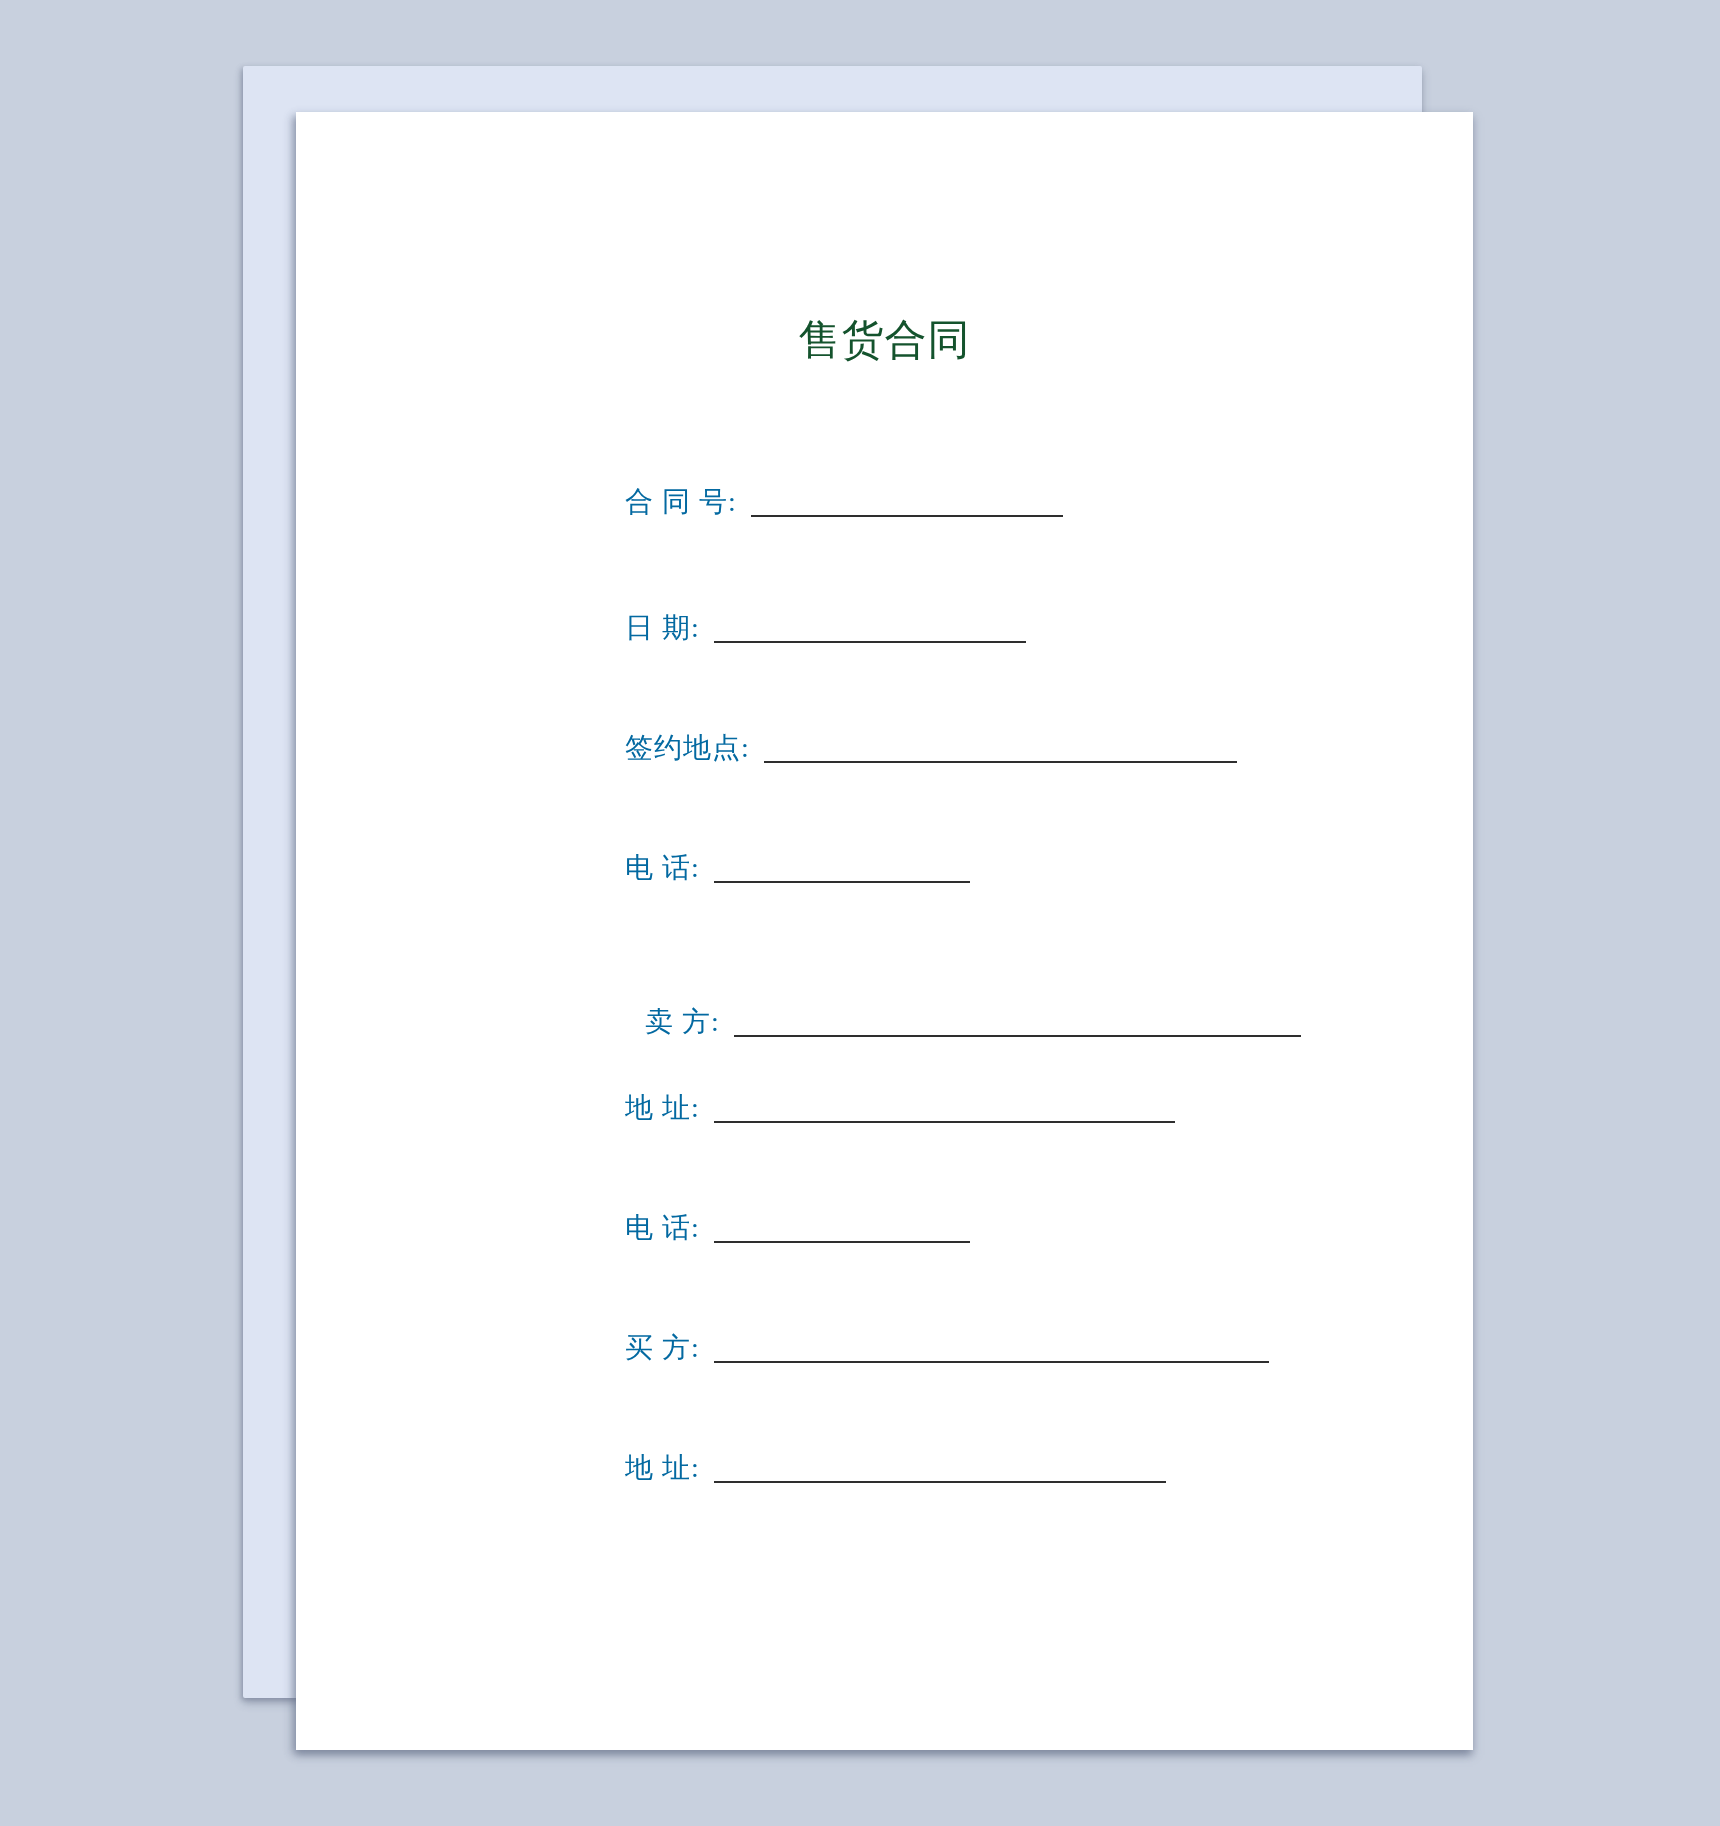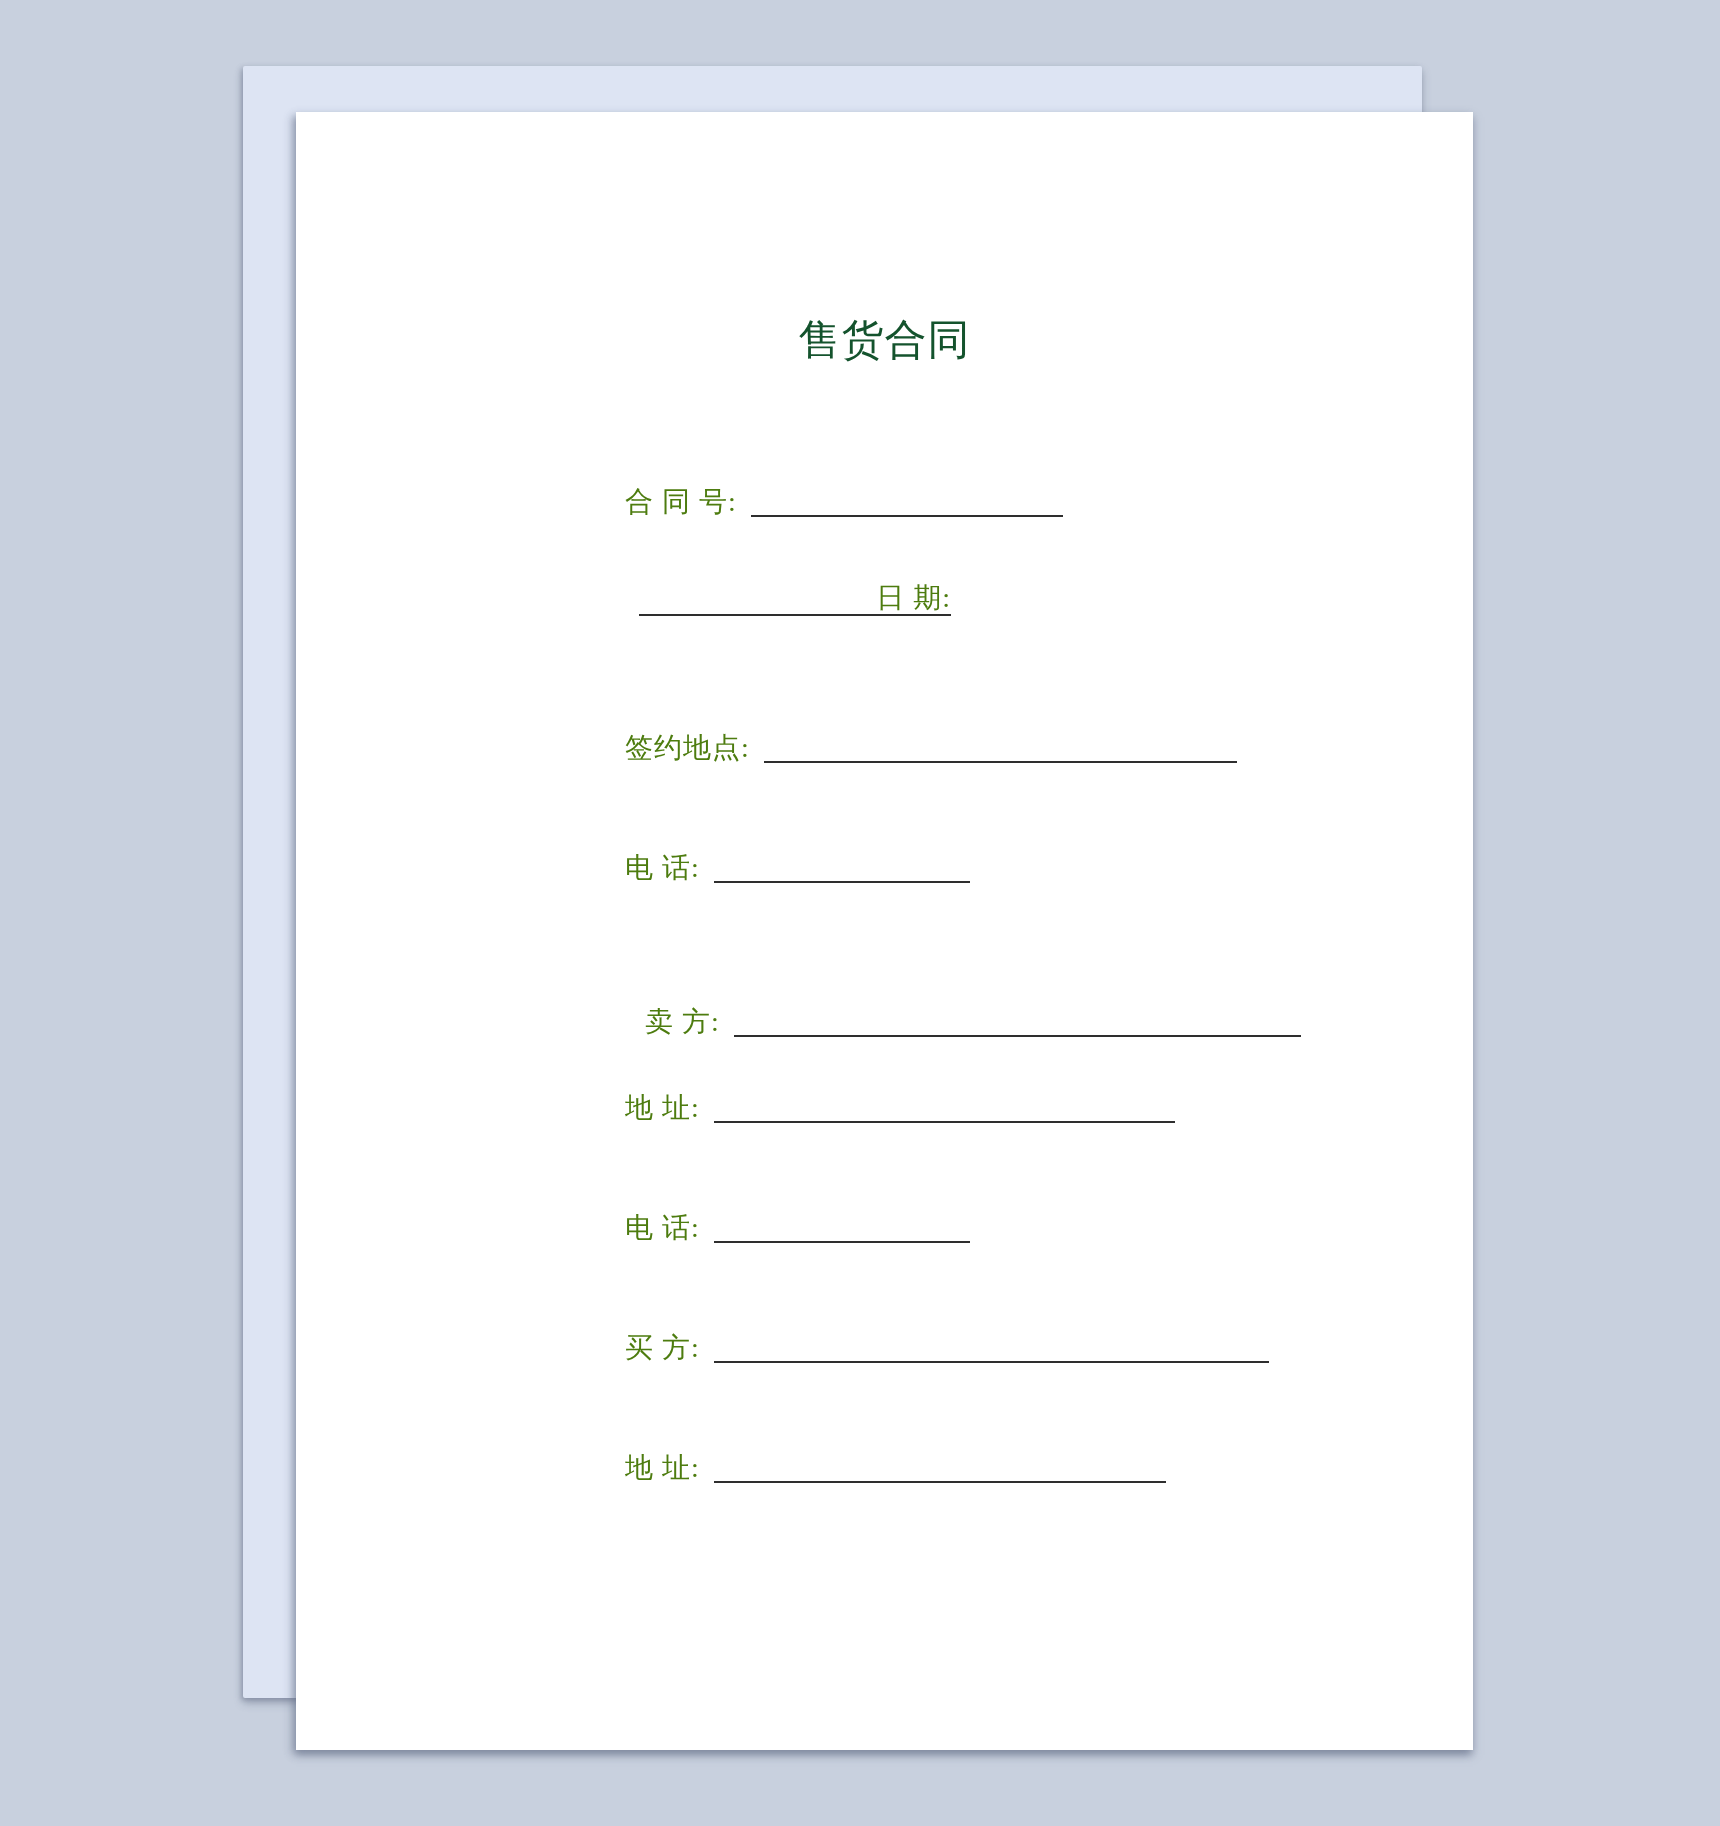--- a/index.html
+++ b/index.html
@@ -55,32 +55,32 @@
     position: absolute;
     left: 329px;
     height: 34px;
     display: flex;
     align-items: flex-end;
     white-space: nowrap;
   }
   .field-label {
     font-size: 28px;
     line-height: 32px;
-    color: #4d7c0f;
+    color: #0369a1;
     letter-spacing: 1px;
   }
   .blank-line {
     display: inline-block;
     height: 4px;
     margin-left: 14px;
     margin-bottom: 1px;
     border-bottom: 2px solid #2e2e2e;
   }
   .row-contract-no   { top: 372px; }
-  .row-date          { top: 470px; flex-direction: column; }
+  .row-date          { top: 498px; }
   .row-signing-place { top: 618px; text-align: right; }
   .row-phone-1       { top: 738px; }
   .row-seller        { top: 892px; margin-left: 20px; }
   .row-address-1     { top: 978px; }
   .row-phone-2       { top: 1098px; }
   .row-buyer         { top: 1218px; }
   .row-address-2     { top: 1338px; }
 
   .row-contract-no   .blank-line { width: 312px; }
   .row-date          .blank-line { width: 312px; }

